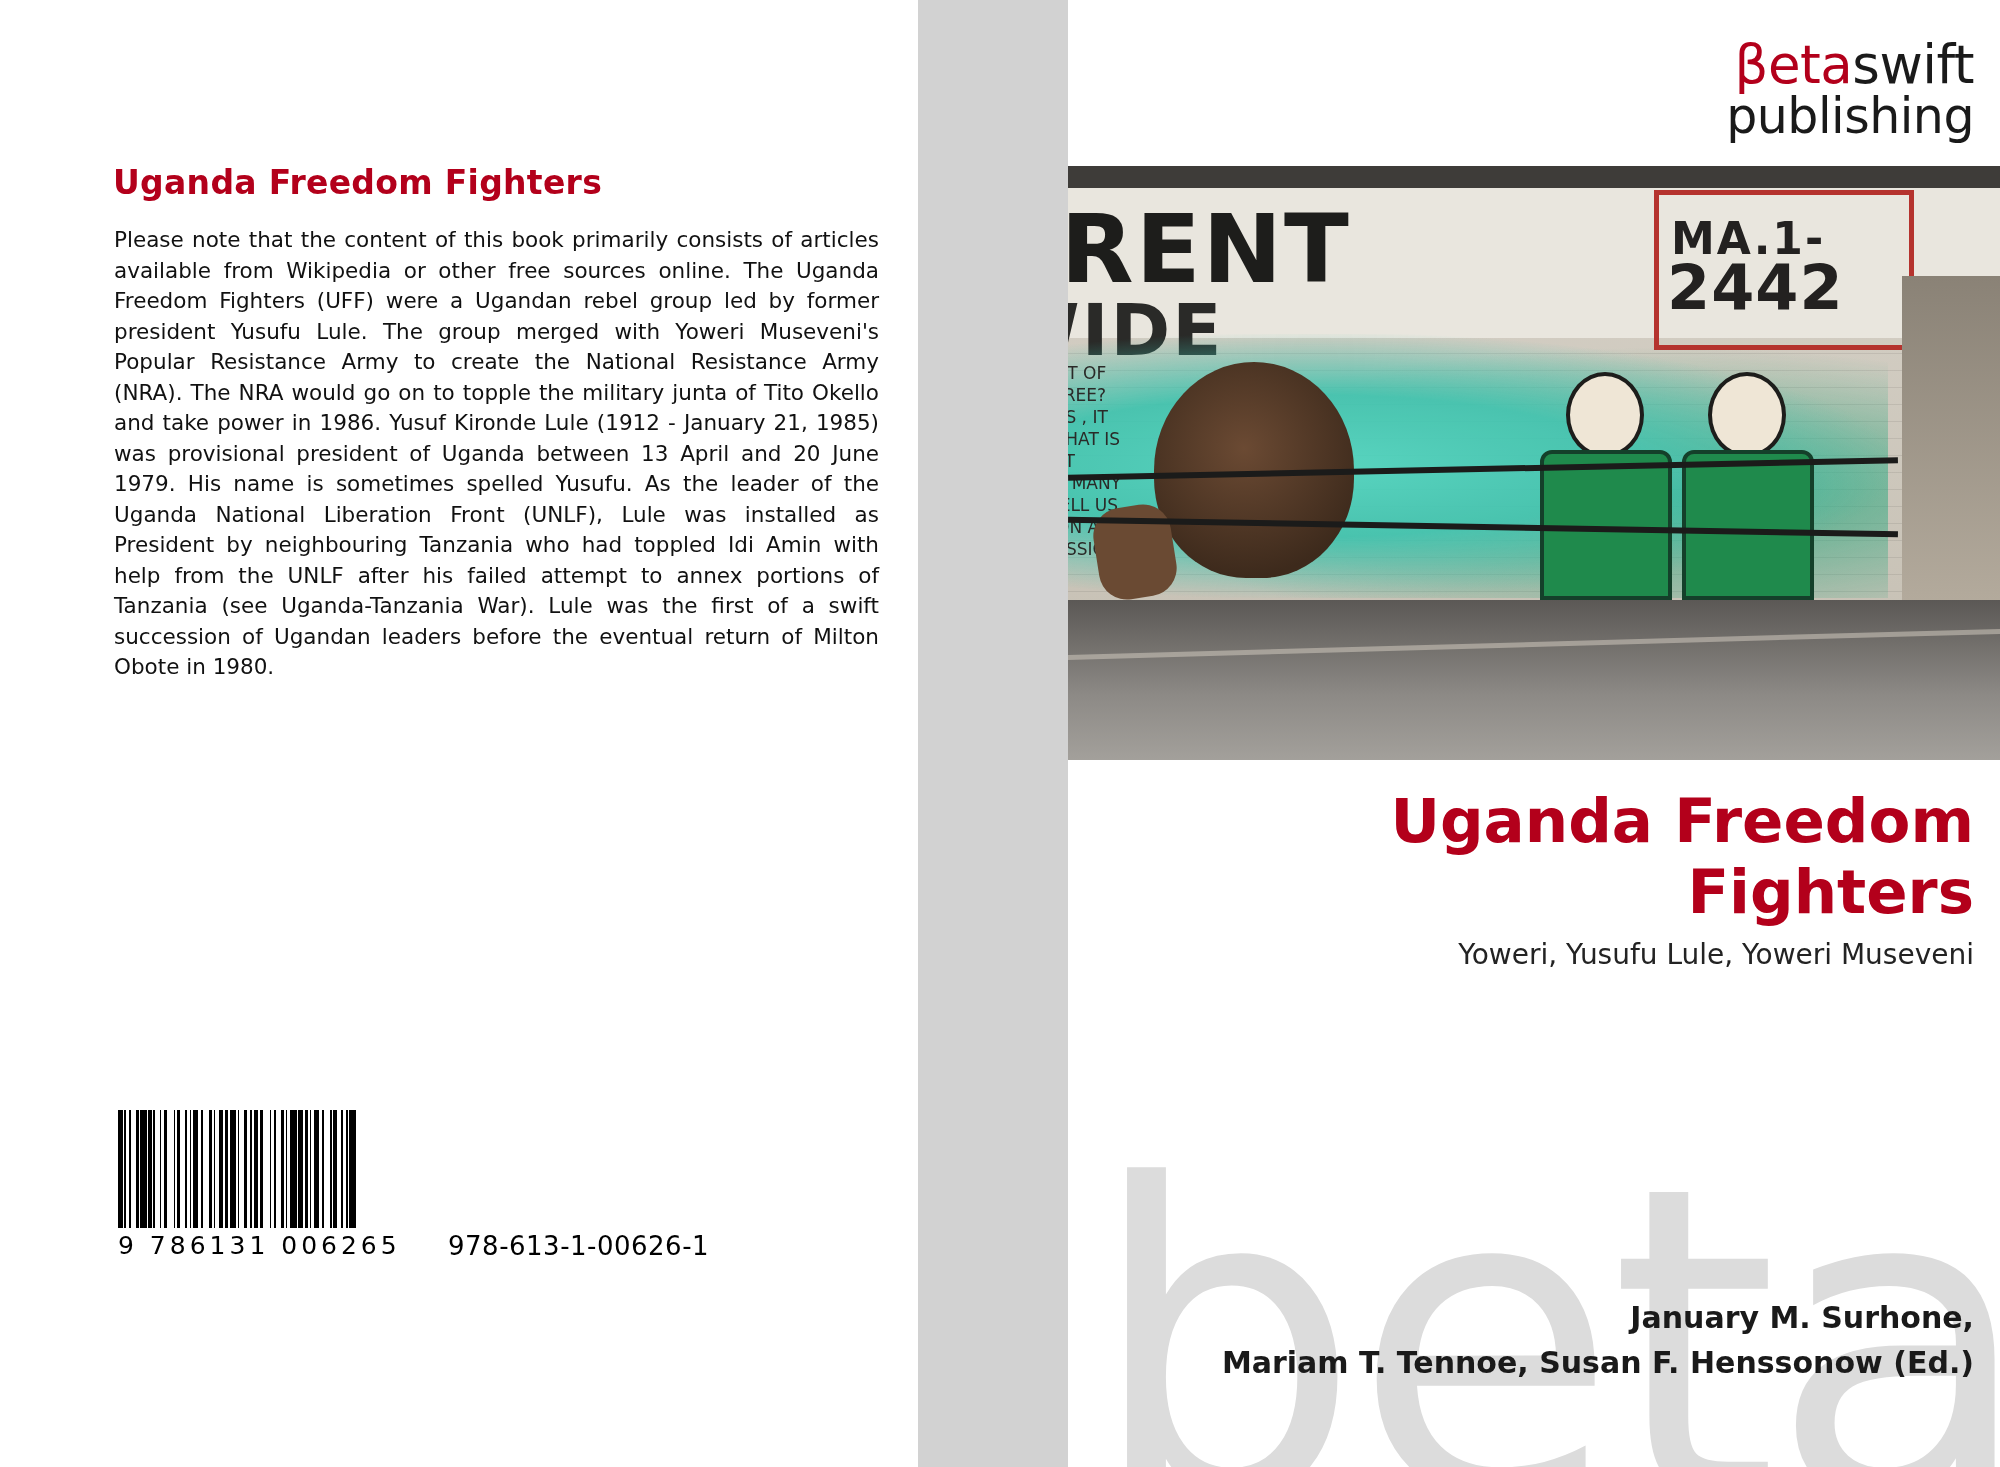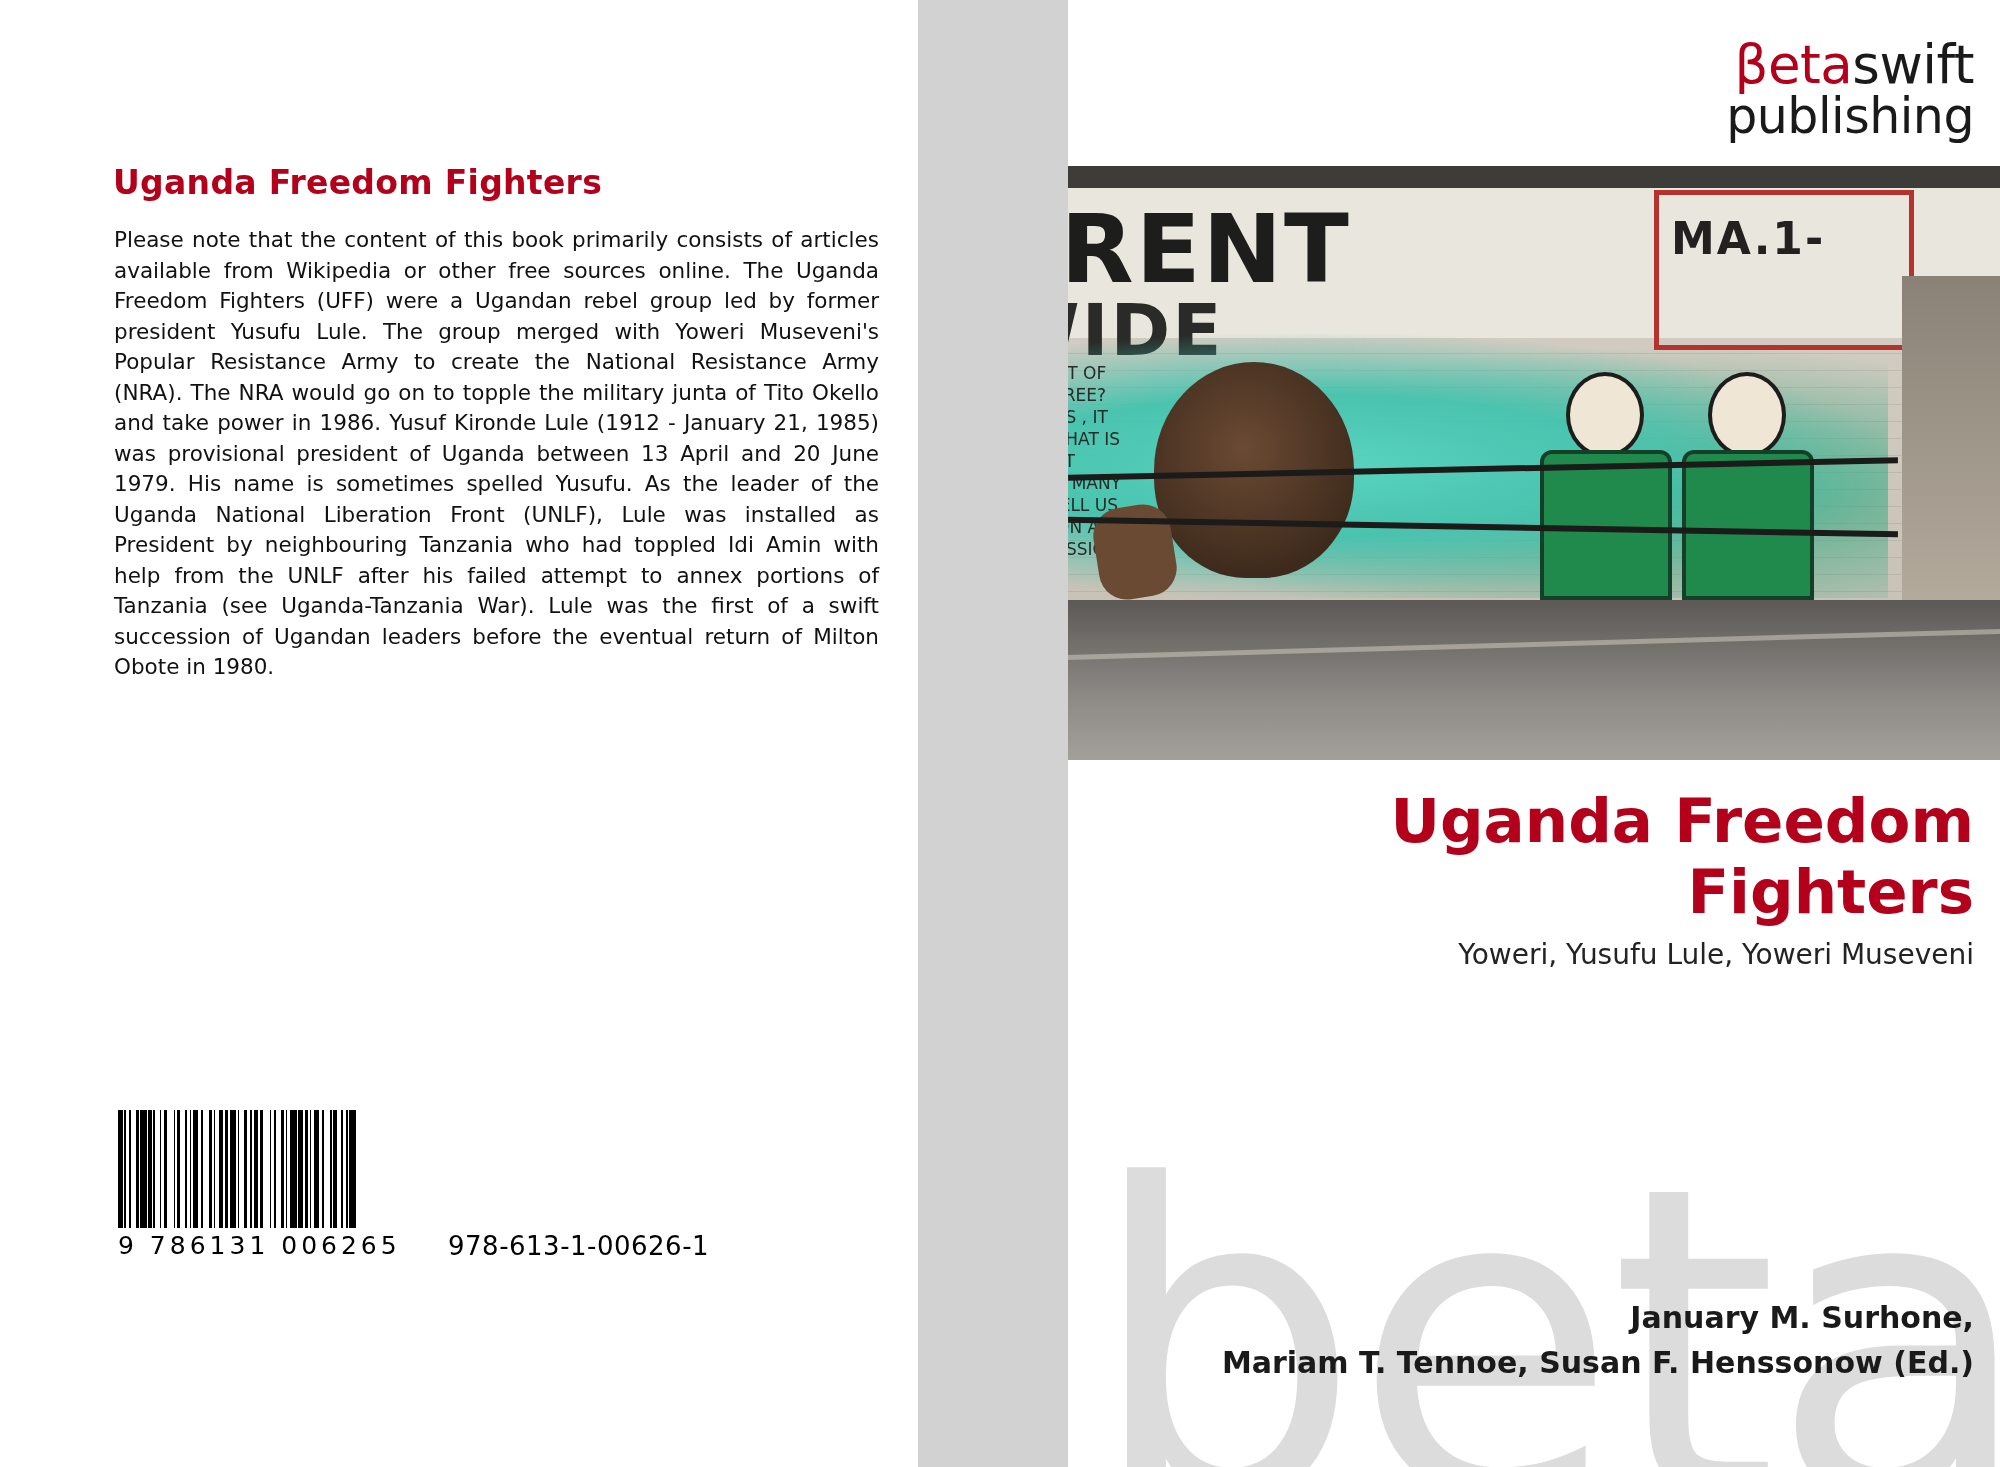--- a/index.html
+++ b/index.html
@@ -474,20 +474,21 @@
     </div>
 
     <div class="cover-photo">
       <div class="photo-wall"></div>
       <div class="wall-top-strip"></div>
       <div class="wall-white"></div>
       <div class="wall-text-urent">U-RENT</div>
       <div class="wall-text-nwide">NWIDE</div>
       <div class="wall-redbox">
         <div class="r1">MA.1-</div>
+        <div class="r2">2442</div>
       </div>
       <div class="mural-band"></div>
       <div class="graffiti-text">NELSON M. IS OT OF JAIL, BUT IS HE REE? IF ONE WATCHES , IT WOULD SEEM THAT IS FREE". WE MUST EMEMBER THAT MANY OF OSE WHO TELL US ABOUT PRESSION ARE INVOLVED PPRESSION AT TIMES.</div>
       <div class="mural-face"></div>
       <div class="mural-hand"></div>
       <div class="mural-person p1">
         <div class="head"></div>
         <div class="body"></div>
       </div>
       <div class="mural-person p2">

